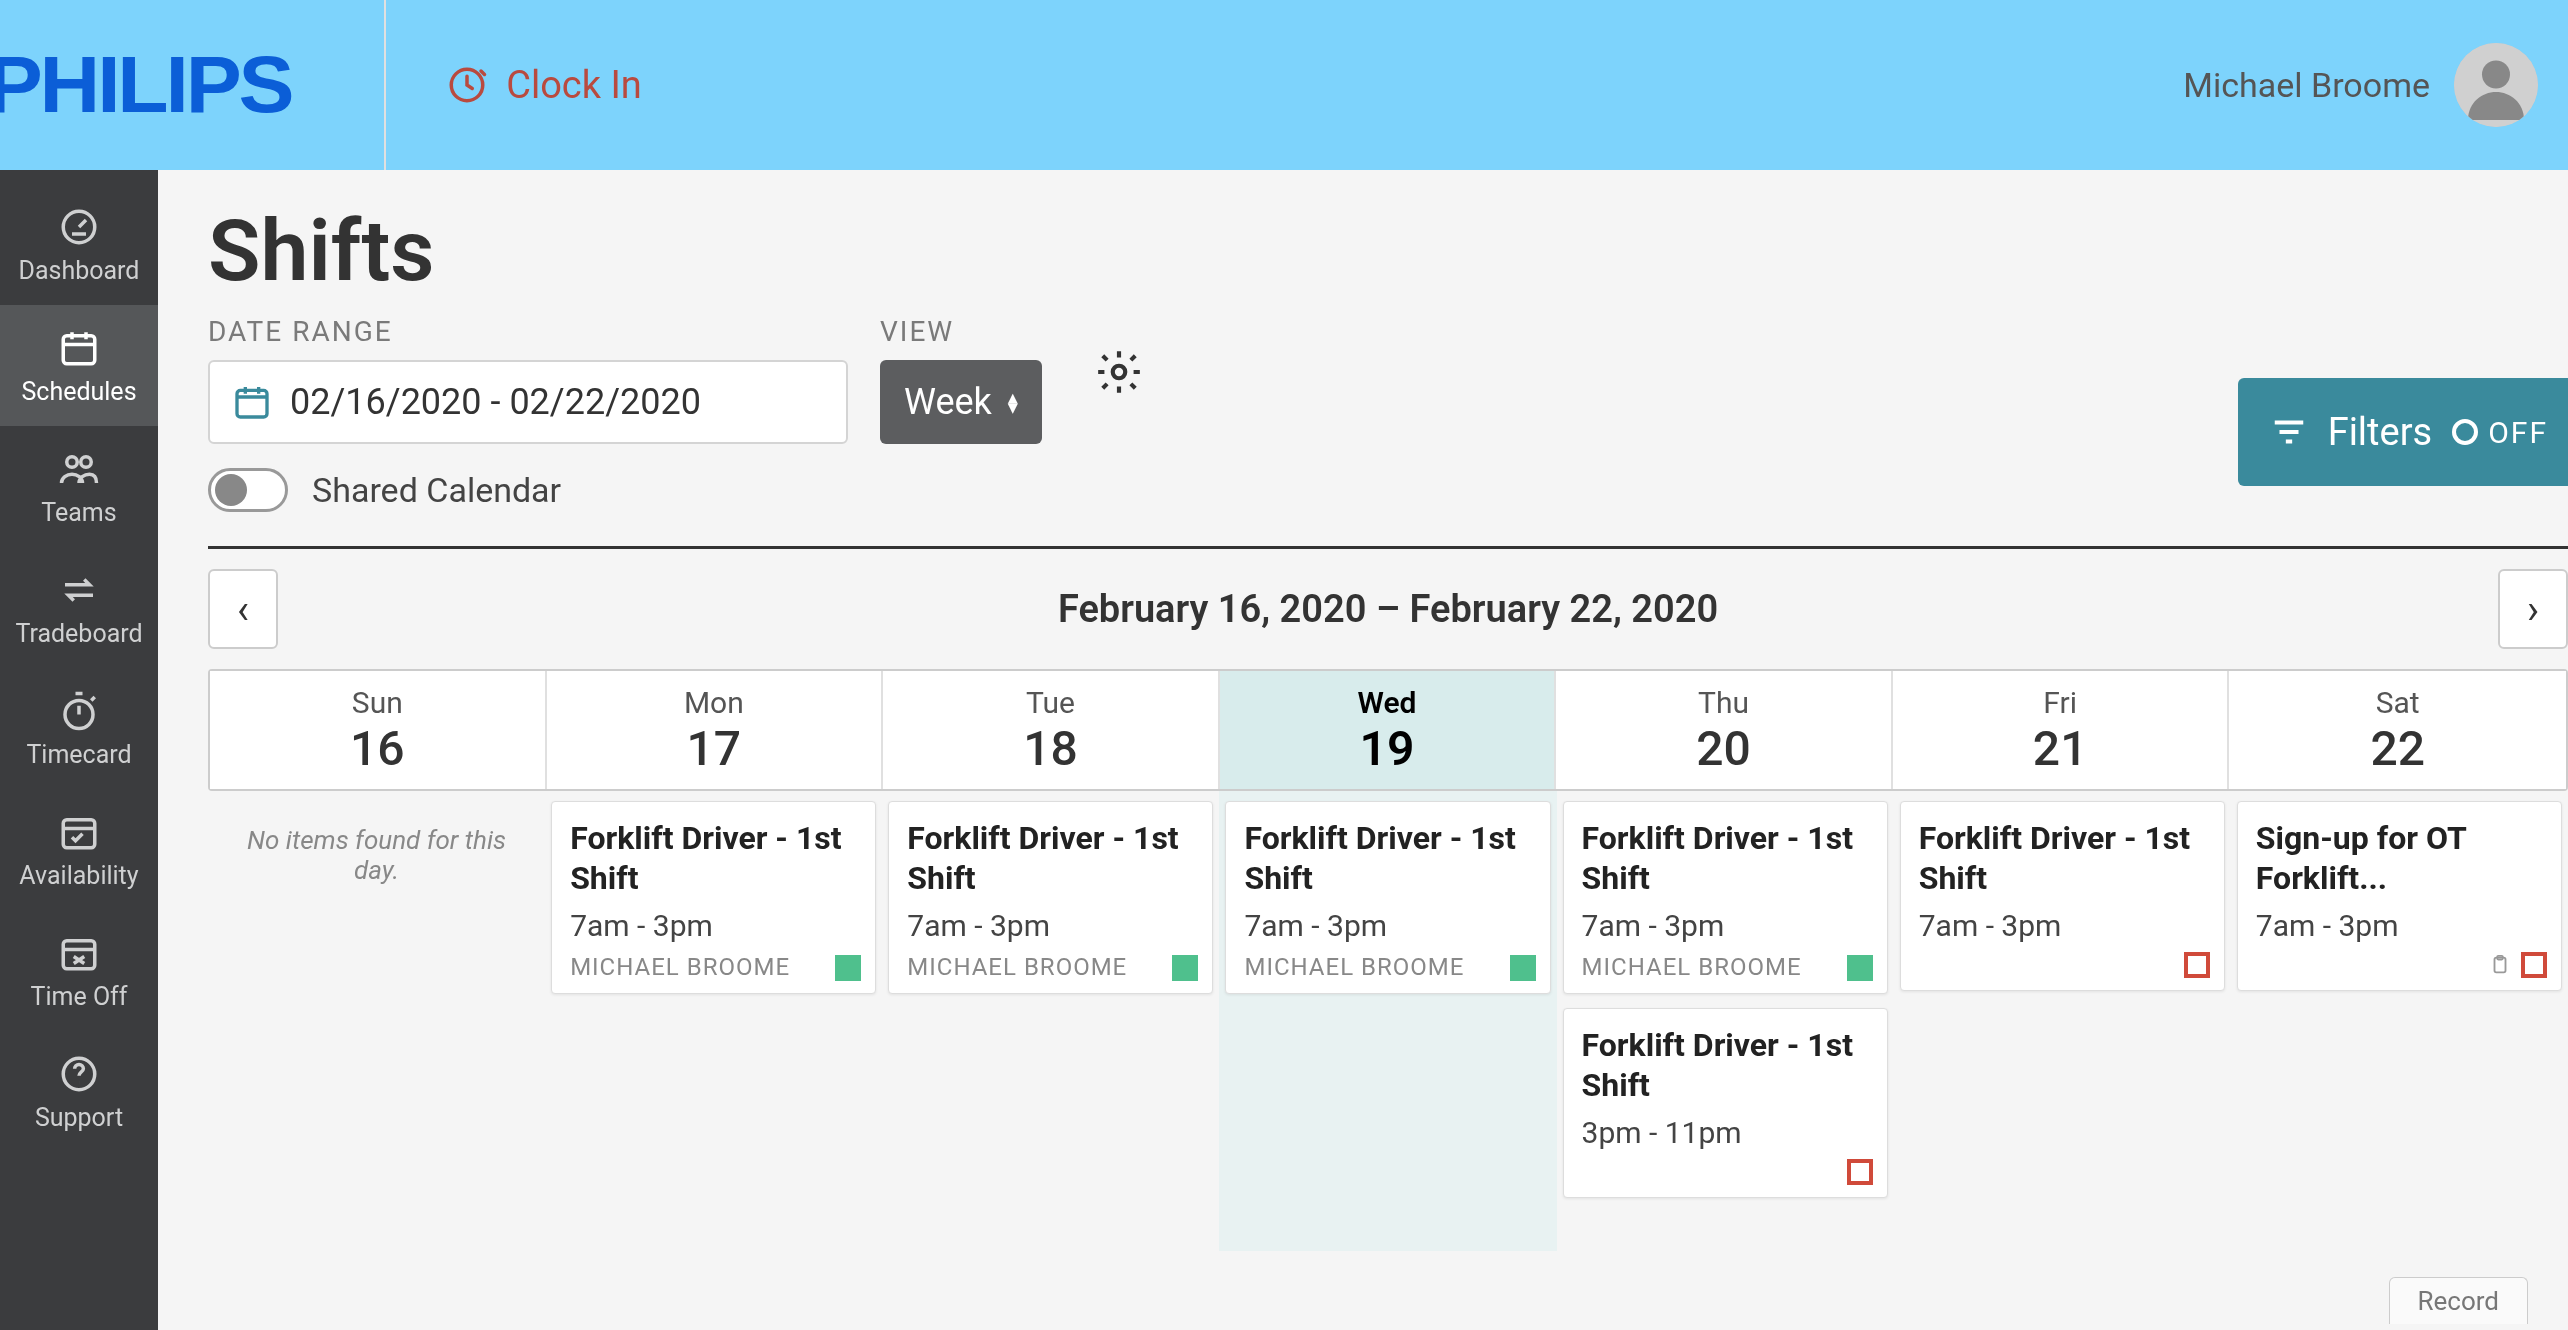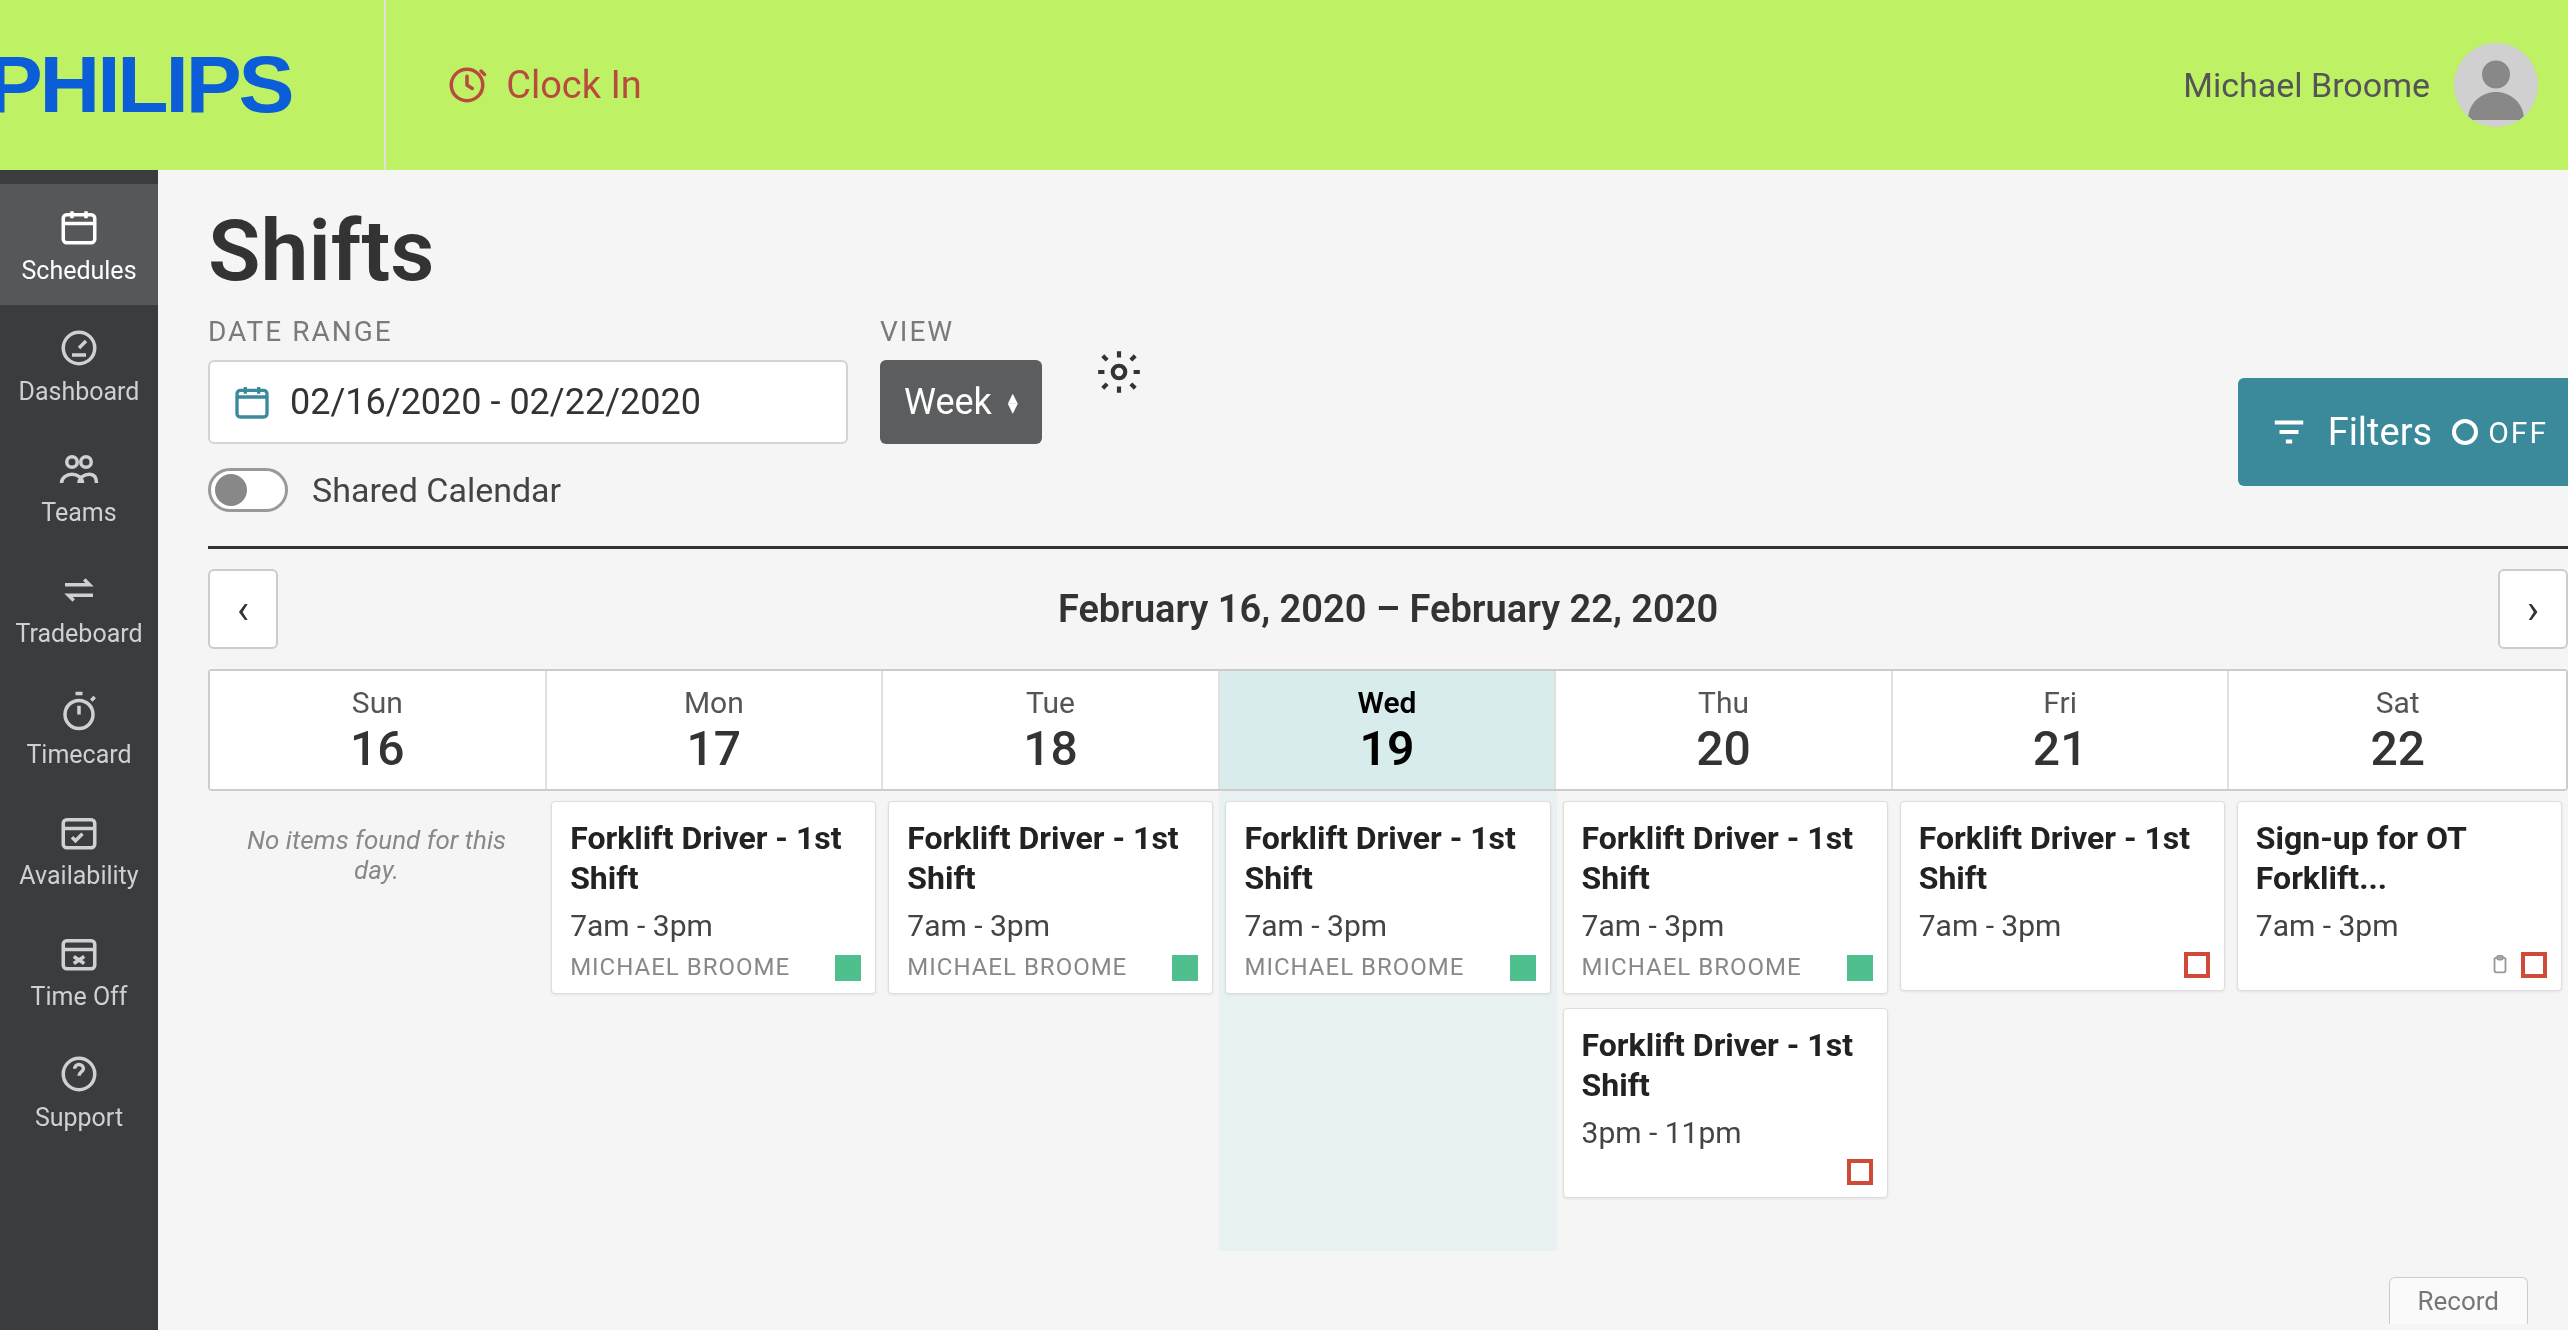--- a/index.html
+++ b/index.html
@@ -9,21 +9,21 @@
   color: #333;
   width: 2568px;
   height: 1330px;
   overflow: hidden;
   position: relative;
 }
 
 
 .header {
   height: 170px;
-  background: #bef264;
+  background: #7dd3fc;
   display: flex;
   align-items: center;
   padding: 0 30px 0 0;
   position: relative;
 }
 .brand {
   font-family: Arial, sans-serif;
   font-weight: 900;
   font-size: 80px;
   letter-spacing: -3px;
@@ -398,33 +398,33 @@
           <circle cx="12" cy="9" r="4" fill="#888"></circle>
           <path d="M4 22c0-5 4-8 8-8s8 3 8 8" fill="#888"></path>
         </svg>
     </span>
   </div>
 </div>
 
 <div class="layout">
 
   <div class="sidebar" id="sidebar">
+      <div class="side-item">
+        <span class="side-icon"><svg viewBox="0 0 24 24">
+            <circle cx="12" cy="12" r="9"></circle>
+            <path d="M12 12l4-4M8 16h8"></path>
+          </svg></span>
+        <span>Dashboard</span>
+      </div>
       <div class="side-item active">
         <span class="side-icon"><svg viewBox="0 0 24 24">
             <rect x="3" y="5" width="18" height="16" rx="2"></rect>
             <path d="M3 10h18M8 3v4M16 3v4"></path>
           </svg></span>
         <span>Schedules</span>
-      </div>
-      <div class="side-item">
-        <span class="side-icon"><svg viewBox="0 0 24 24">
-            <circle cx="12" cy="12" r="9"></circle>
-            <path d="M12 12l4-4M8 16h8"></path>
-          </svg></span>
-        <span>Dashboard</span>
       </div>
       <div class="side-item">
         <span class="side-icon"><svg viewBox="0 0 24 24">
             <circle cx="8" cy="8" r="3"></circle>
             <circle cx="16" cy="8" r="3"></circle>
             <path d="M2 20c0-3 3-5 6-5s6 2 6 5M12 20c0-3 3-5 6-5s4 2 4 5"></path>
           </svg></span>
         <span>Teams</span>
       </div>
       <div class="side-item">

